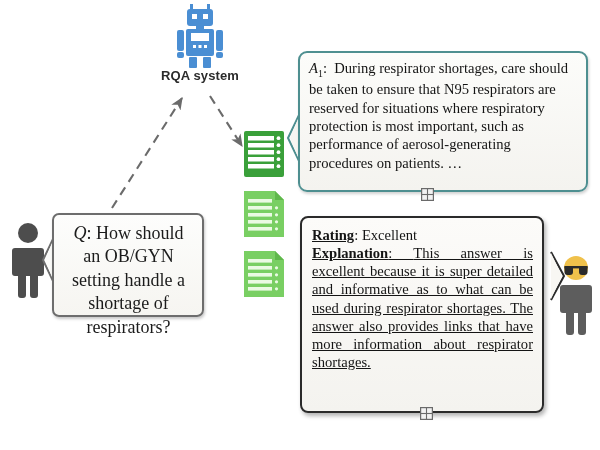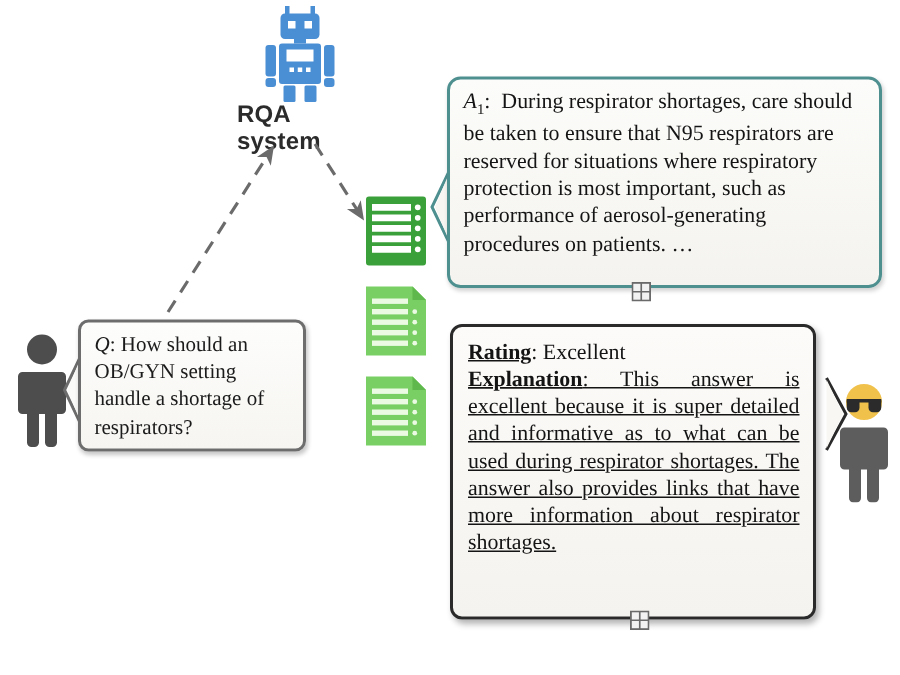--- a/index.html
+++ b/index.html
@@ -23,23 +23,24 @@
     top: 4px;
     width: 84px;
     height: 84px;
   }
   #robot-icon { position: absolute; left: 12px; top: 0; }
   #rqa-label {
     position: absolute;
     left: 0;
     top: 64px;
     width: 84px;
+    text-align: center;
     font-family: "Liberation Sans", "DejaVu Sans", sans-serif;
     font-weight: bold;
-    font-size: 16px;
+    font-size: 13px;
     color: #2b2b2b;
     letter-spacing: 0.1px;
   }
 
   
   #arrows-layer {
     position: absolute;
     left: 0; top: 0;
     width: 600px; height: 450px;
     pointer-events: none;
@@ -75,29 +76,30 @@
     position: absolute;
     box-sizing: border-box;
     background: #fbfbf9;
   }
 
   
   #question-box {
     left: 52px;
     top: 213px;
     width: 152px;
-    height: 88px;
+    height: 104px;
     border: 2px solid #6d6d6d;
     border-radius: 7px;
     background: linear-gradient(180deg,#fdfdfc 0%, #f6f5f1 100%);
     box-shadow: 1px 2px 3px rgba(0,0,0,0.22);
     padding: 7px 8px 6px 9px;
-    font-size: 14px;
+    font-size: 18px;
     line-height: 1.30;
     color: #1b1b1b;
+    text-align: center;
   }
   #question-tail {
     position: absolute;
     left: 40px;
     top: 236px;
     width: 14px;
     height: 48px;
   }
 
   

